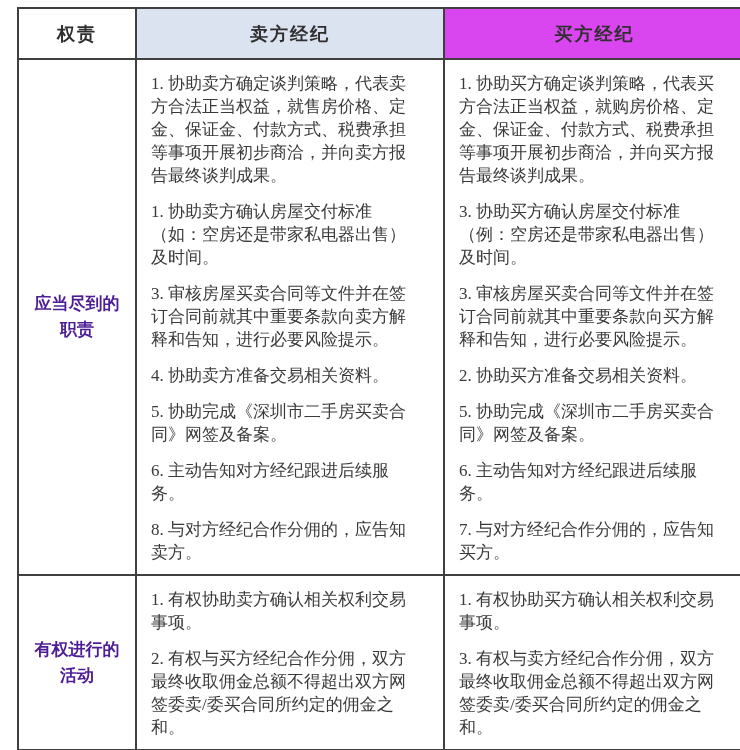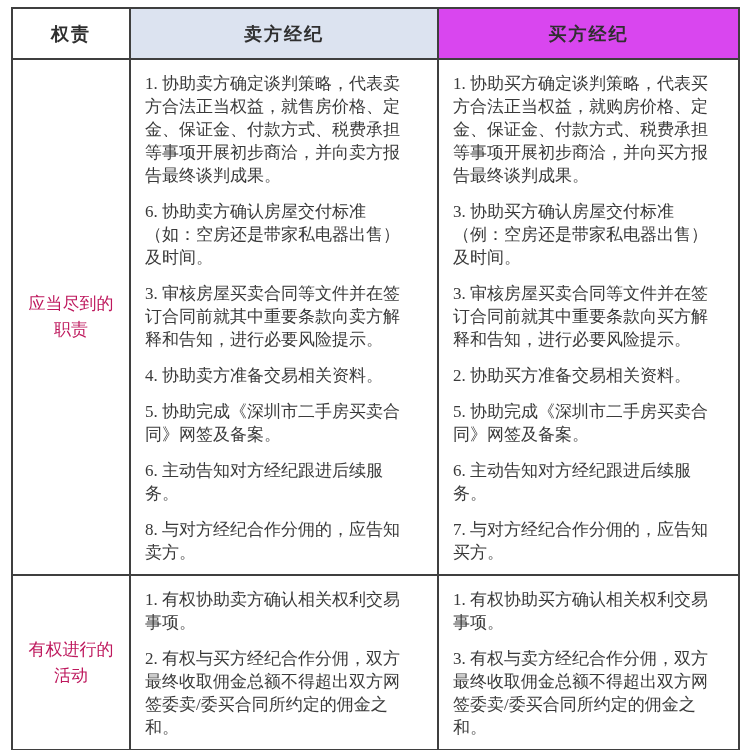--- a/index.html
+++ b/index.html
@@ -5,21 +5,21 @@
   * { box-sizing: border-box; margin: 0; padding: 0; }
   html, body { background: #ffffff; }
   body {
     width: 740px; height: 750px;
     font-family: "Liberation Serif", "DejaVu Serif", serif;
     color: #3a3a3a;
     overflow: hidden;
   }
   .page {
     width: 700px; height: 750px;
-    padding: 7px 8px 6px 11px;
+    padding: 7px 8px 6px 17px;
     background: #ffffff;
   }
   table.duty-table {
     border-collapse: collapse;
     table-layout: fixed;
     width: 727px;
   }
   .duty-table col.c-label  { width: 118px; }
   .duty-table col.c-seller { width: 308px; }
   .duty-table col.c-buyer  { width: 301px; }
@@ -32,22 +32,22 @@
     font-weight: bold;
     text-align: center;
     vertical-align: middle;
     letter-spacing: 2px;
     color: #2f2f2f;
   }
   td.label-cell {
     text-align: center;
     vertical-align: middle;
     font-size: 17px;
-    font-weight: normal;
-    color: #be185d;
+    font-weight: bold;
+    color: #4c1d95;
     padding: 4px 10px;
     line-height: 26px;
     margin-top: 40px;
   }
   td.items-cell {
     vertical-align: top;
     padding: 12px 24px 10px 14px;
     font-size: 17px;
     line-height: 23px;
   }
@@ -75,21 +75,21 @@
         <th>权责</th>
         <th style="background-color: rgb(220, 227, 240); font-family: Liberation Mono, monospace;">卖方经纪</th>
         <th style="background-color: #d946ef;">买方经纪</th>
       </tr>
     </thead>
     <tbody>
       <tr class="row-duties">
         <td class="label-cell">应当尽到的职责</td>
         <td class="items-cell">
             <p class="item">1. 协助卖方确定谈判策略，代表卖方合法正当权益，就售房价格、定金、保证金、付款方式、税费承担等事项开展初步商洽，并向卖方报告最终谈判成果。</p>
-            <p class="item">6. 协助卖方确认房屋交付标准（如：空房还是带家私电器出售）及时间。</p>
+            <p class="item">1. 协助卖方确认房屋交付标准（如：空房还是带家私电器出售）及时间。</p>
             <p class="item">3. 审核房屋买卖合同等文件并在签订合同前就其中重要条款向卖方解释和告知，进行必要风险提示。</p>
             <p class="item">4. 协助卖方准备交易相关资料。</p>
             <p class="item">5. 协助完成《深圳市二手房买卖合同》网签及备案。</p>
             <p class="item">6. 主动告知对方经纪跟进后续服务。</p>
             <p class="item">8. 与对方经纪合作分佣的，应告知卖方。</p>
           </td>
         <td class="items-cell">
             <p class="item">1. 协助买方确定谈判策略，代表买方合法正当权益，就购房价格、定金、保证金、付款方式、税费承担等事项开展初步商洽，并向买方报告最终谈判成果。</p>
             <p class="item">3. 协助买方确认房屋交付标准（例：空房还是带家私电器出售）及时间。</p>
             <p class="item">3. 审核房屋买卖合同等文件并在签订合同前就其中重要条款向买方解释和告知，进行必要风险提示。</p>

